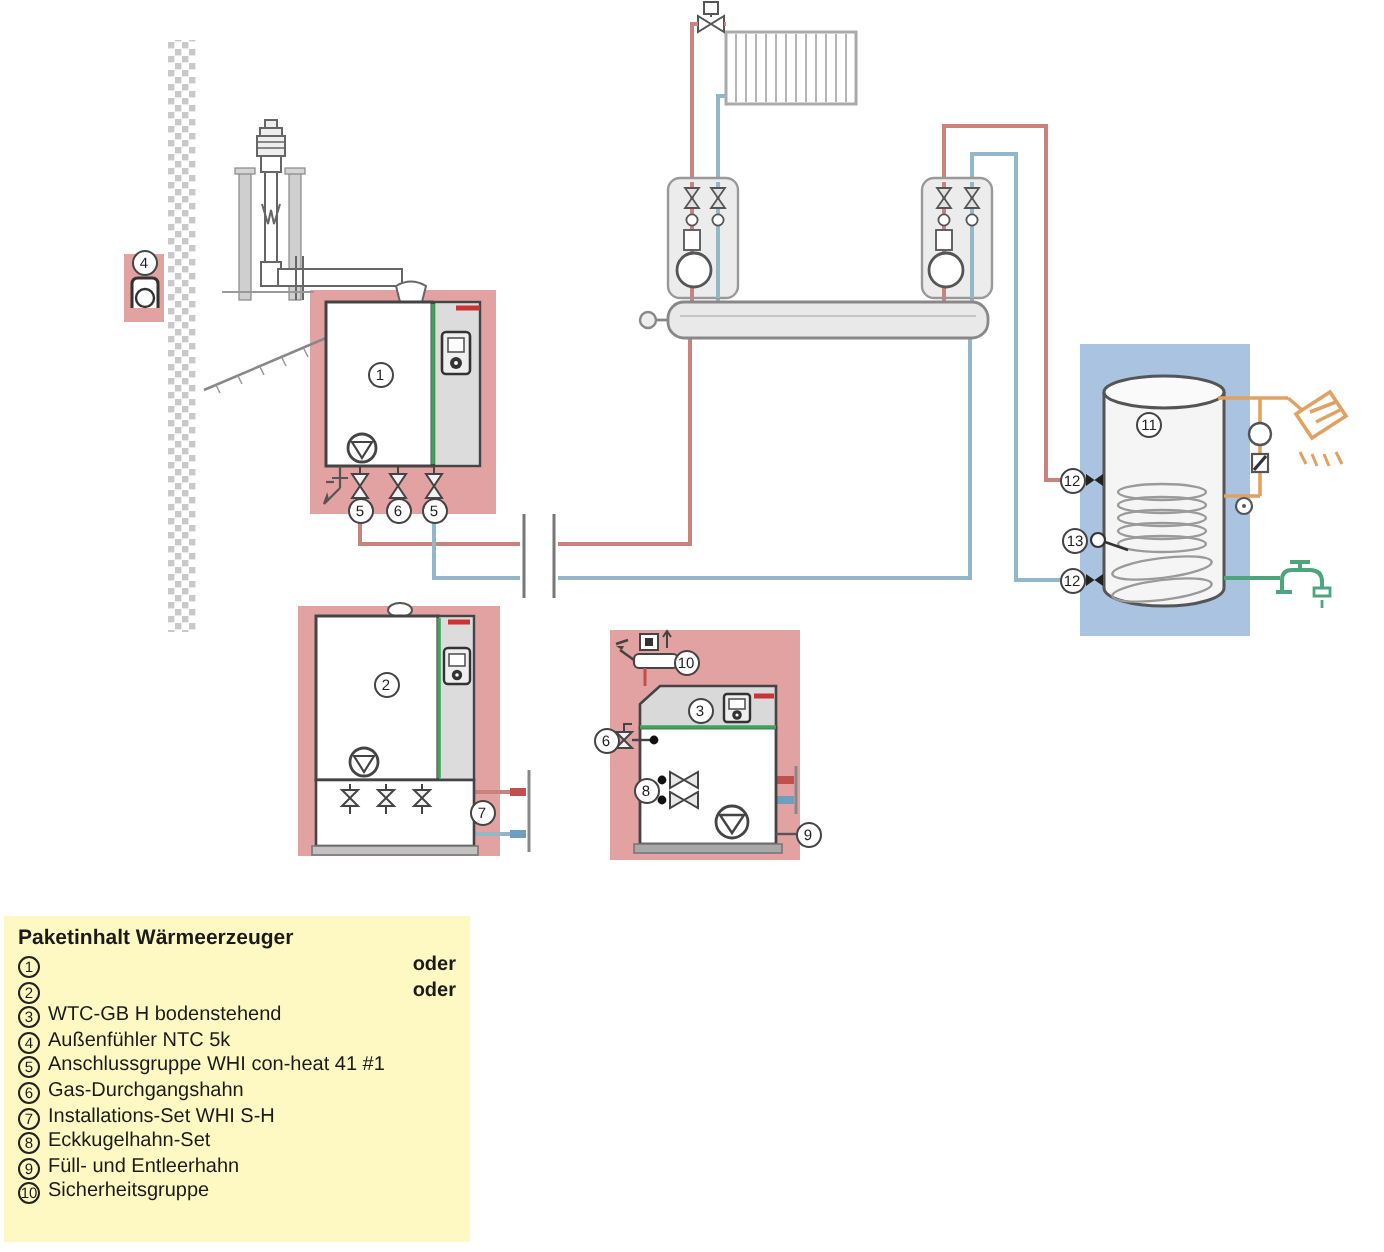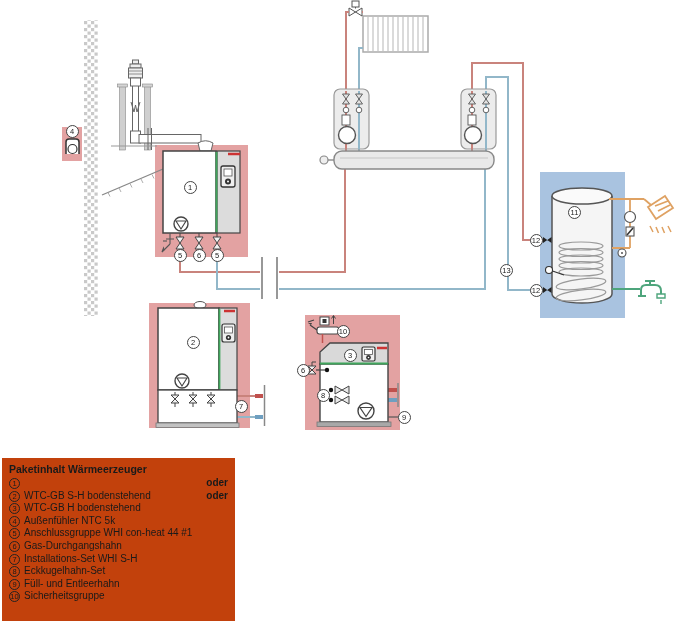--- a/index.html
+++ b/index.html
@@ -3,21 +3,21 @@
 <meta charset="utf-8">
 <style>
   html,body{margin:0;padding:0;background:#fff;}
   .stage{position:relative;width:692px;height:626px;background:#ffffff;overflow:hidden;
          font-family:"Liberation Sans",sans-serif;}
   .stage svg{position:absolute;left:0;top:0;}
   .callout{position:absolute;width:13px;height:13px;box-sizing:border-box;
            border:1px solid #444;border-radius:50%;background:#fff;color:#222;
            font-size:7.5px;line-height:11px;text-align:center;z-index:5;}
   .legend{position:absolute;left:2px;top:458px;width:219px;height:153px;
-          background:#c2410c;padding:5px 7px;box-sizing:content-box;z-index:4;}
+          background:#fef9c3;padding:5px 7px;box-sizing:content-box;z-index:4;}
   .legend-title{font-size:10.5px;font-weight:bold;color:#1a1a1a;margin-bottom:2px;}
   .legend-row{display:flex;align-items:flex-start;font-size:10px;line-height:12.6px;color:#1a1a1a;}
   .lnum{flex:0 0 auto;width:11px;height:11px;box-sizing:border-box;border:1px solid #222;
         border-radius:50%;font-size:7.5px;line-height:9.5px;text-align:center;margin:1px 4px 0 0;
         background:transparent;}
   .llabel{flex:1 1 auto;white-space:nowrap;overflow:hidden;}
   .lsuffix{flex:0 0 auto;margin-left:auto;padding-left:4px;font-weight:bold;}
 </style>
 </head>
 <body>
@@ -292,47 +292,46 @@
 <div class="callout" style="left:173.5px;top:248.5px;">5</div>
 <div class="callout" style="left:192.5px;top:248.5px;">6</div>
 <div class="callout" style="left:210.5px;top:248.5px;">5</div>
 <div class="callout" style="left:234.5px;top:399.5px;">7</div>
 <div class="callout" style="left:296.5px;top:363.5px;">6</div>
 <div class="callout" style="left:316.5px;top:388.5px;">8</div>
 <div class="callout" style="left:397.5px;top:410.5px;">9</div>
 <div class="callout" style="left:336.5px;top:324.5px;">10</div>
 <div class="callout" style="left:568px;top:205.5px;">11</div>
 <div class="callout" style="left:529.5px;top:233.5px;">12</div>
-<div class="callout" style="left:500px;top:263.5px;">13</div>
+<div class="callout" style="left:531px;top:263.5px;">13</div>
 <div class="callout" style="left:529.5px;top:283.5px;">12</div>
 
 <div class="legend">
   <div class="legend-title">Paketinhalt Wärmeerzeuger</div>
   <div class="legend-row">
     <span class="lnum">1</span>
     <span class="lsuffix">oder</span>
   </div>
   <div class="legend-row">
     <span class="lnum">2</span>
-    <span class="llabel">WTC-GB S-H bodenstehend</span>
     <span class="lsuffix">oder</span>
   </div>
   <div class="legend-row">
     <span class="lnum">3</span>
     <span class="llabel">WTC-GB H bodenstehend</span>
     <span class="lsuffix"></span>
   </div>
   <div class="legend-row">
     <span class="lnum">4</span>
     <span class="llabel">Außenfühler NTC 5k</span>
     <span class="lsuffix"></span>
   </div>
   <div class="legend-row">
     <span class="lnum">5</span>
-    <span class="llabel">Anschlussgruppe WHI con-heat 44 #1</span>
+    <span class="llabel">Anschlussgruppe WHI con-heat 41 #1</span>
     <span class="lsuffix"></span>
   </div>
   <div class="legend-row">
     <span class="lnum">6</span>
     <span class="llabel">Gas-Durchgangshahn</span>
     <span class="lsuffix"></span>
   </div>
   <div class="legend-row">
     <span class="lnum">7</span>
     <span class="llabel">Installations-Set WHI S-H</span>

